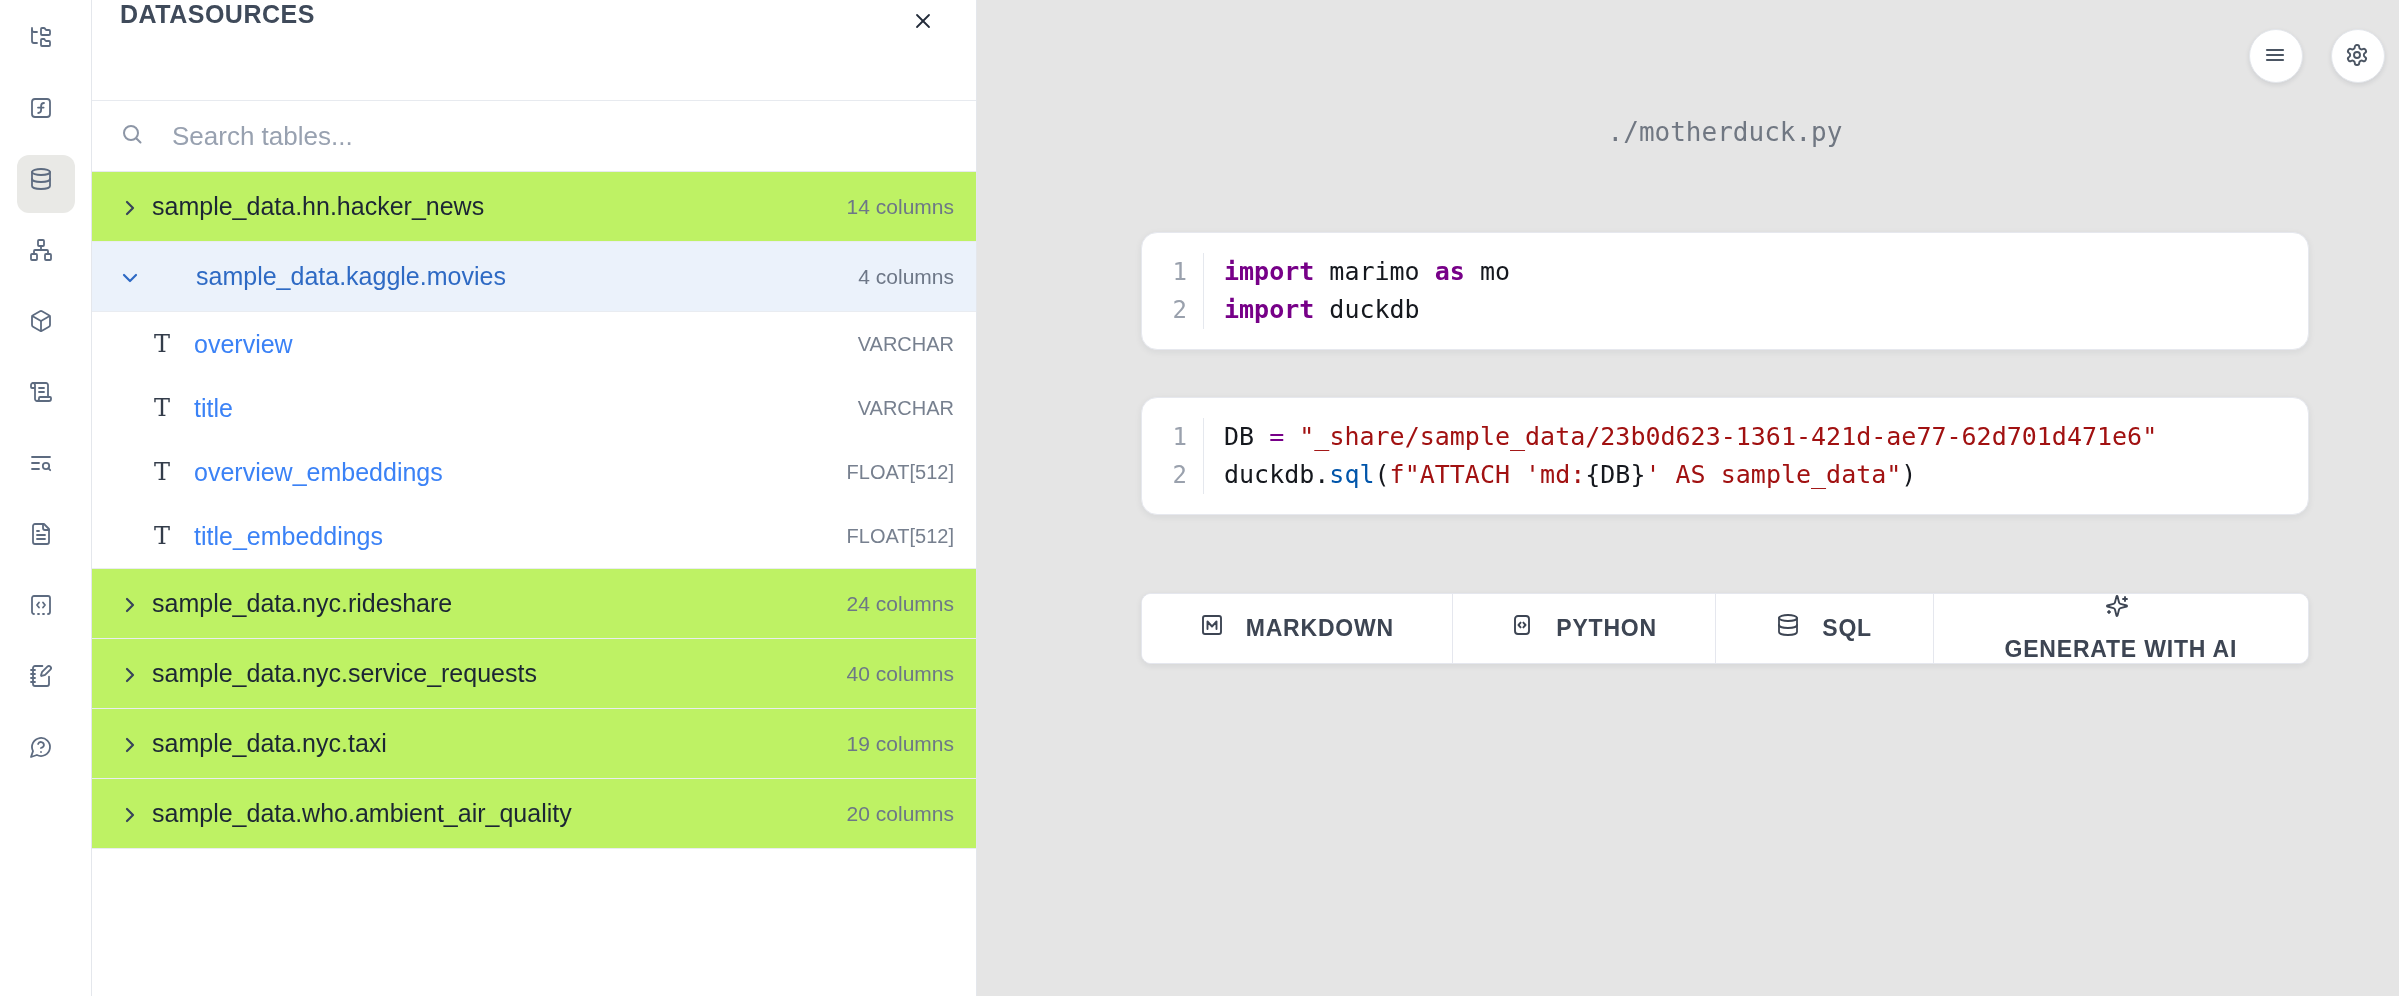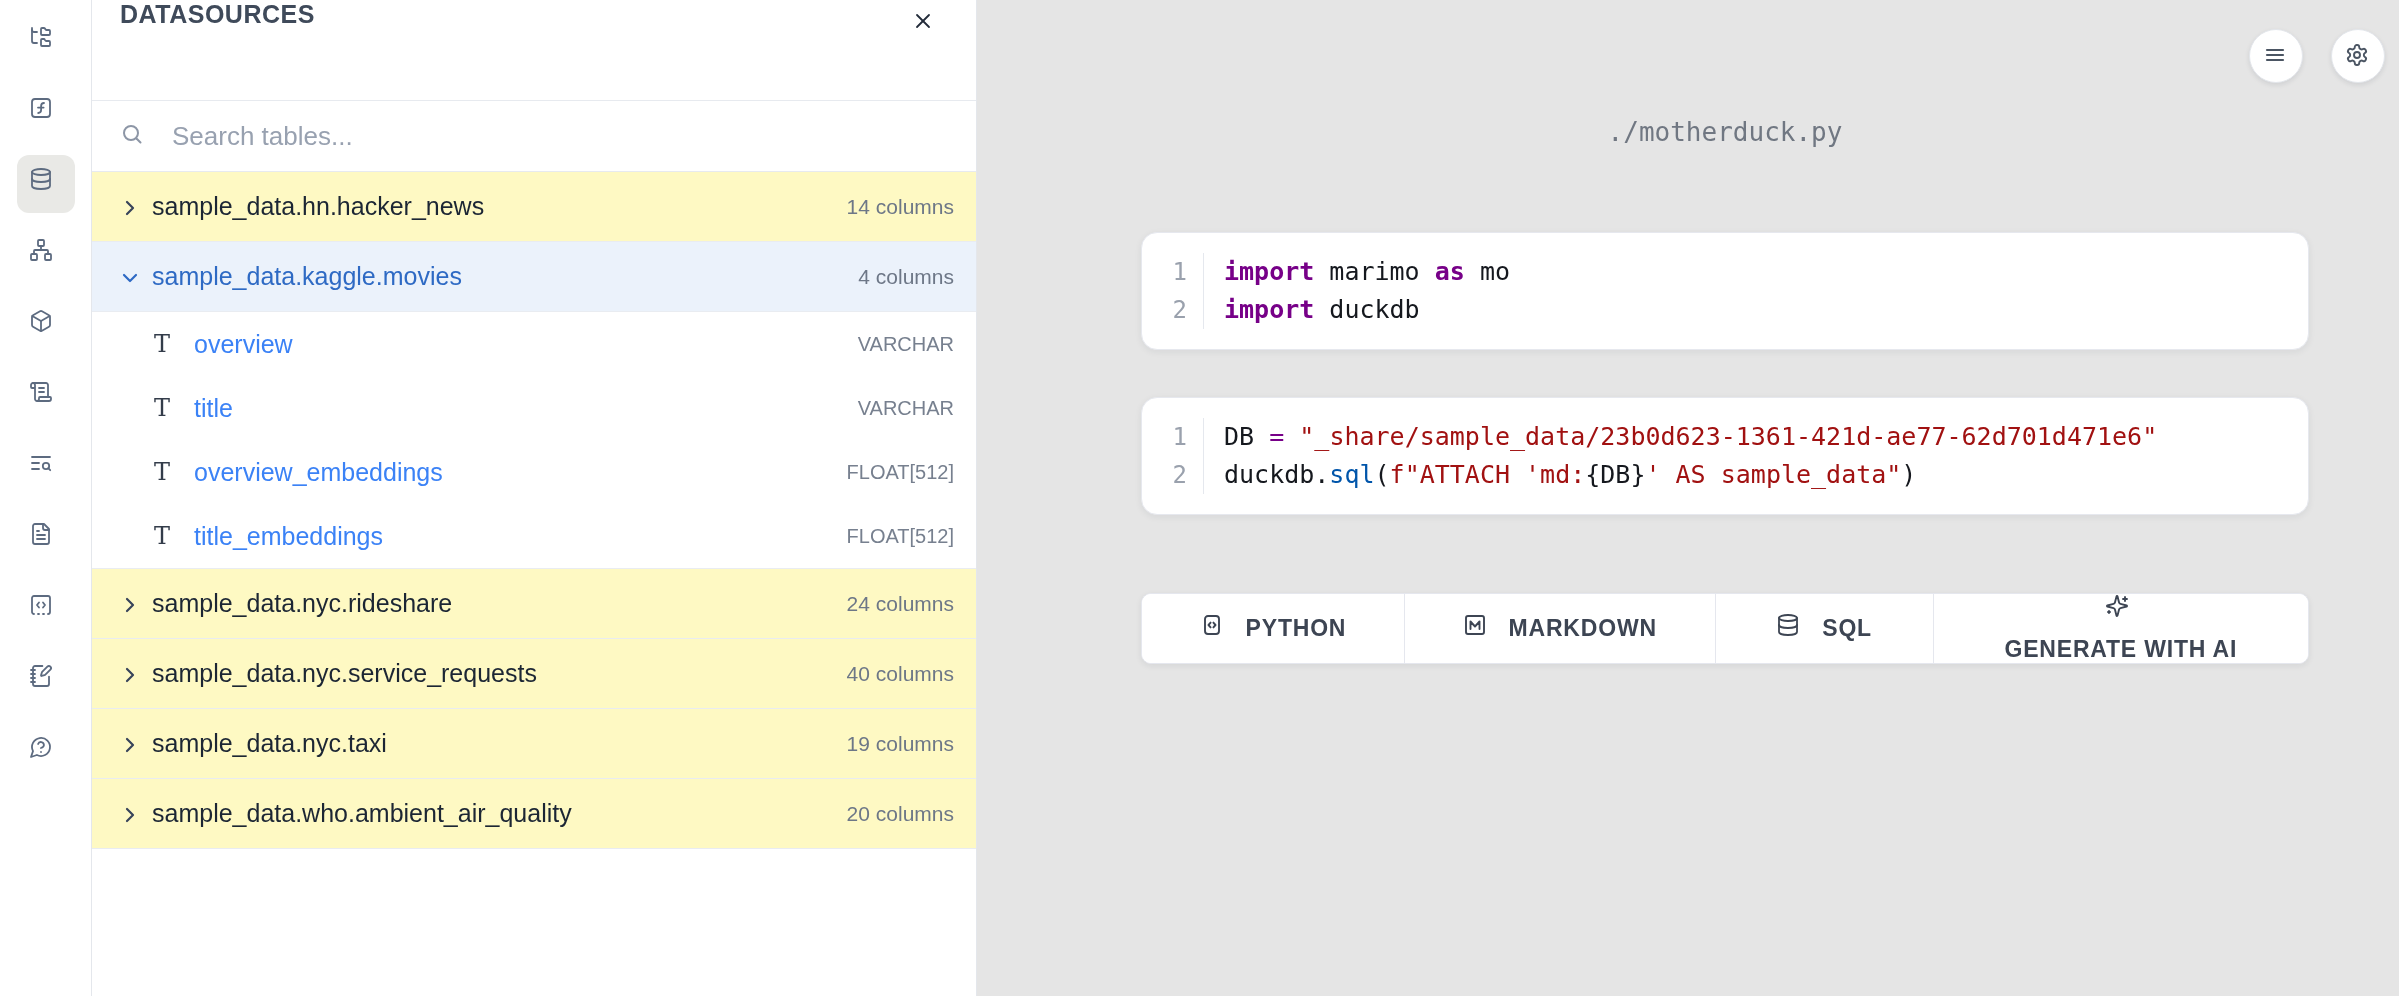--- a/index.html
+++ b/index.html
@@ -26,26 +26,26 @@
   .panel-close svg { width:27px; height:27px; }
   .search-row { height:71px; border-bottom:1px solid #e7eaef; display:flex; align-items:center;
     padding:0 24px 0 28px; color:#8d96a6; }
   .search-row svg { width:28px; height:28px; flex:0 0 28px; }
   .search-input { border:none; outline:none; flex:1; margin-left:24px; font-size:26px;
     color:#a16207; font-family:Liberation Sans, sans-serif; }
   .search-input::placeholder { color:#98a1b0; }
 
   .table-list { flex:1; overflow:hidden; }
   .t-row { height:70px; display:flex; align-items:center; padding:0 22px 0 26px;
-    border-bottom:1px solid #e9ecf1; cursor:pointer; background:#fef9c3; }
+    border-bottom:1px solid #e9ecf1; cursor:pointer; background:#bef264; }
   .t-row .chev { width:22px; height:22px; flex:0 0 22px; color:#38445a; margin-right:12px; }
   .t-name { font-size:25px; color:#1c2634; white-space:nowrap; overflow:hidden; text-overflow:ellipsis; }
   .t-meta { margin-left:auto; font-size:21px; color:#6d7787; padding-left:16px; white-space:nowrap; }
   .t-row.selected { background:#ebf2fb; }
-  .t-row.selected .t-name { color:#2e6ac4; }
+  .t-row.selected .t-name { color:#2e6ac4;margin-left:44px; }
   .t-row.selected .chev { color:#2e6ac4; }
   .children { border-bottom:1px solid #e9ecf1; }
   .c-row { height:64px; display:flex; align-items:center; padding:0 22px 0 62px; cursor:pointer; }
   .c-type-glyph { width:40px; font-family:"DejaVu Serif", serif; font-size:24px; color:#333c4a; }
   .c-name { font-size:25px; color:#3b82f6; }
   .c-type { margin-left:auto; font-size:20px; color:#77808f; }
 
   
   .main { flex:1; position:relative; background:#e5e5e5; }
   .top-actions { position:absolute; top:29px; right:14px; display:flex; gap:28px; }
@@ -370,31 +370,31 @@
     <span class="gutter">1</span>
     <span class="code-text"><span class="tok-pl">DB </span><span class="tok-op">=</span><span class="tok-pl"> </span><span class="tok-str">"_share/sample_data/23b0d623-1361-421d-ae77-62d701d471e6"</span></span>
   </div>
             <div class="code-line">
     <span class="gutter">2</span>
     <span class="code-text"><span class="tok-pl">duckdb.</span><span class="tok-prop">sql</span><span class="tok-pl">(</span><span class="tok-str">f"ATTACH 'md:</span><span class="tok-pl">{DB}</span><span class="tok-str">' AS sample_data"</span><span class="tok-pl">)</span></span>
   </div>
           </div>
         </div>
       <div class="add-buttons" id="add-buttons">
+          <button class="add-btn" style="flex: 311 0 0px;">
+    <svg>
+              <use href="#icon-m-square"></use>
+            </svg>
+    <span>MARKDOWN</span>
+  </button>
           <button class="add-btn" style="flex: 263 0 0px;">
     <svg>
               <use href="#icon-code-square"></use>
             </svg>
     <span>PYTHON</span>
-  </button>
-          <button class="add-btn" style="flex: 311 0 0px;">
-    <svg>
-              <use href="#icon-m-square"></use>
-            </svg>
-    <span>MARKDOWN</span>
   </button>
           <button class="add-btn" style="flex: 218 0 0px;">
     <svg>
               <use href="#icon-database"></use>
             </svg>
     <span>SQL</span>
   </button>
           <button class="add-btn" style="flex: 376 0 0px;">
     <svg>
               <use href="#icon-sparkles"></use>

